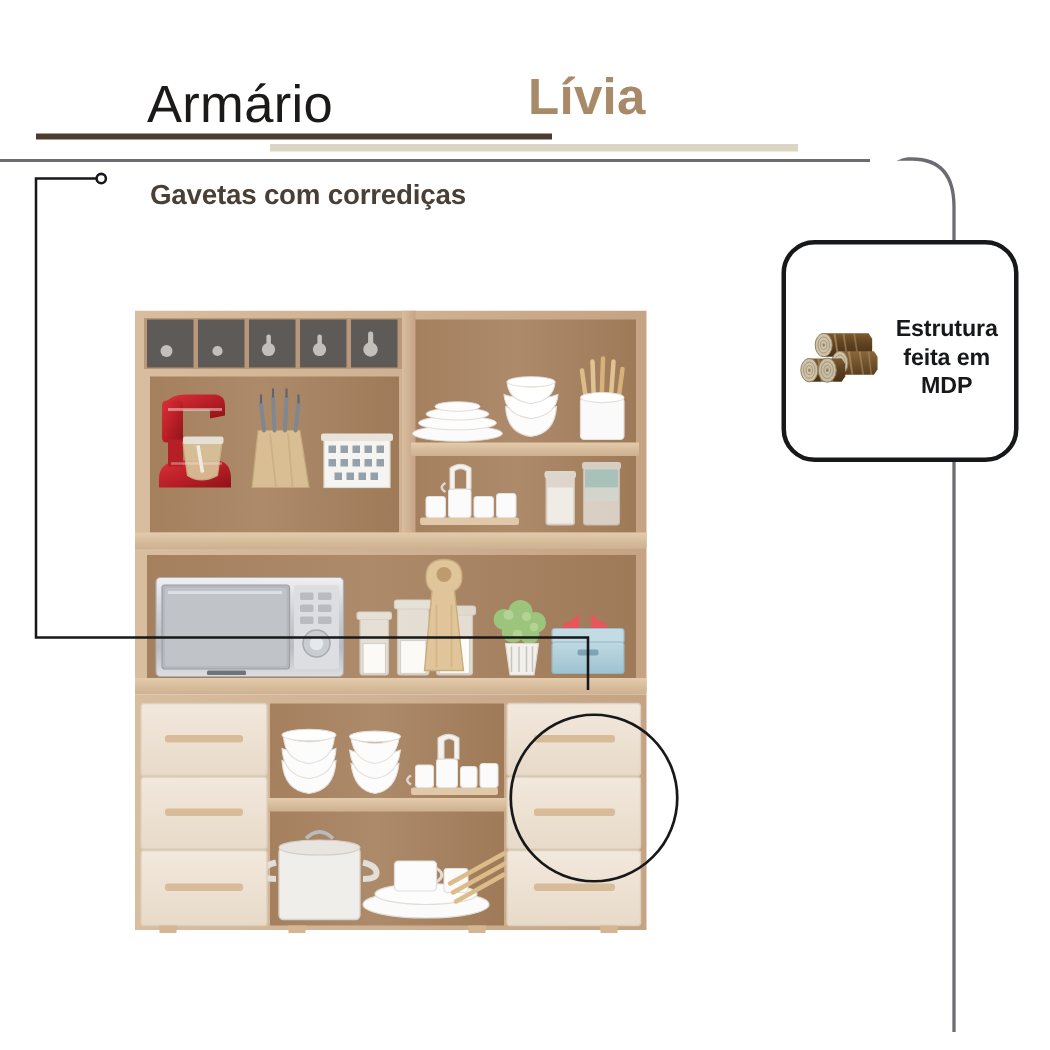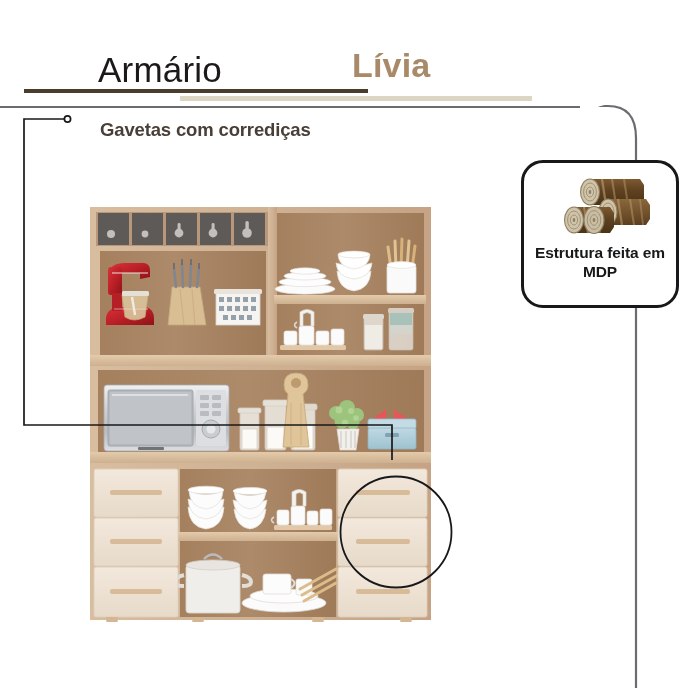--- a/index.html
+++ b/index.html
@@ -35,21 +35,21 @@
     box-sizing:border-box;
     border-right:none;border-bottom:none;
     transform:translateX(0);
   }
 
   
   .badge{
     position:absolute;left:521px;top:160px;width:158px;height:148px;
     background:#ffffff;border:3px solid #17181a;border-radius:22px;
     box-sizing:border-box;z-index:5;
-    display:flex;flex-direction:column;align-items:center;justify-content:flex-start;
+    display:flex;align-items:center;justify-content:flex-start;
     padding-top:8px;
   }
   .badge-logs{width:104px;height:68px;margin-top:2px;}
   .badge-txt{
     margin-top:3px;text-align:center;color:#17181a;
     font-size:15.5px;font-weight:700;line-height:1.22;letter-spacing:-.1px;
     width:150px;
   }
 
   

